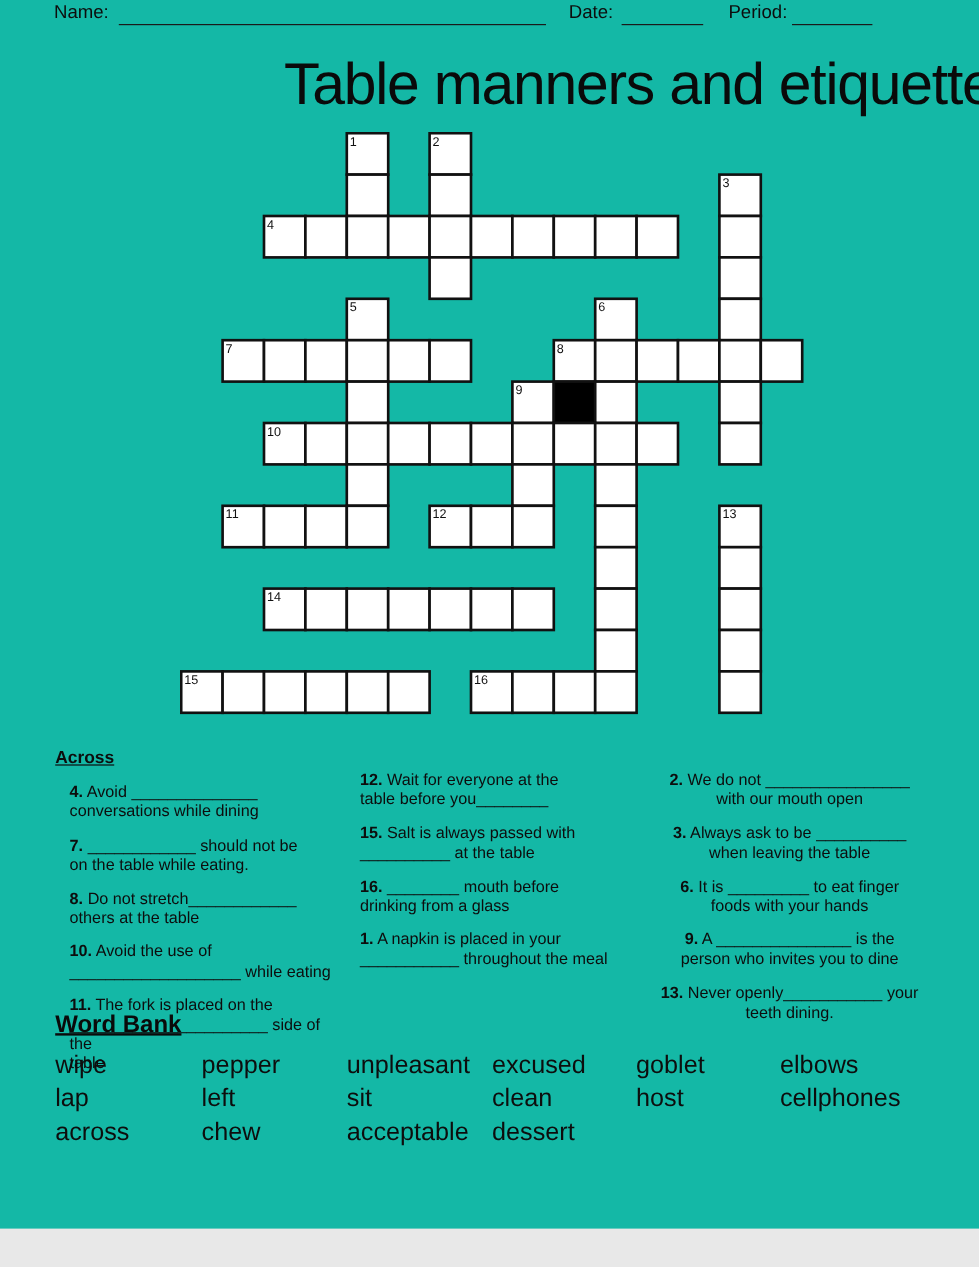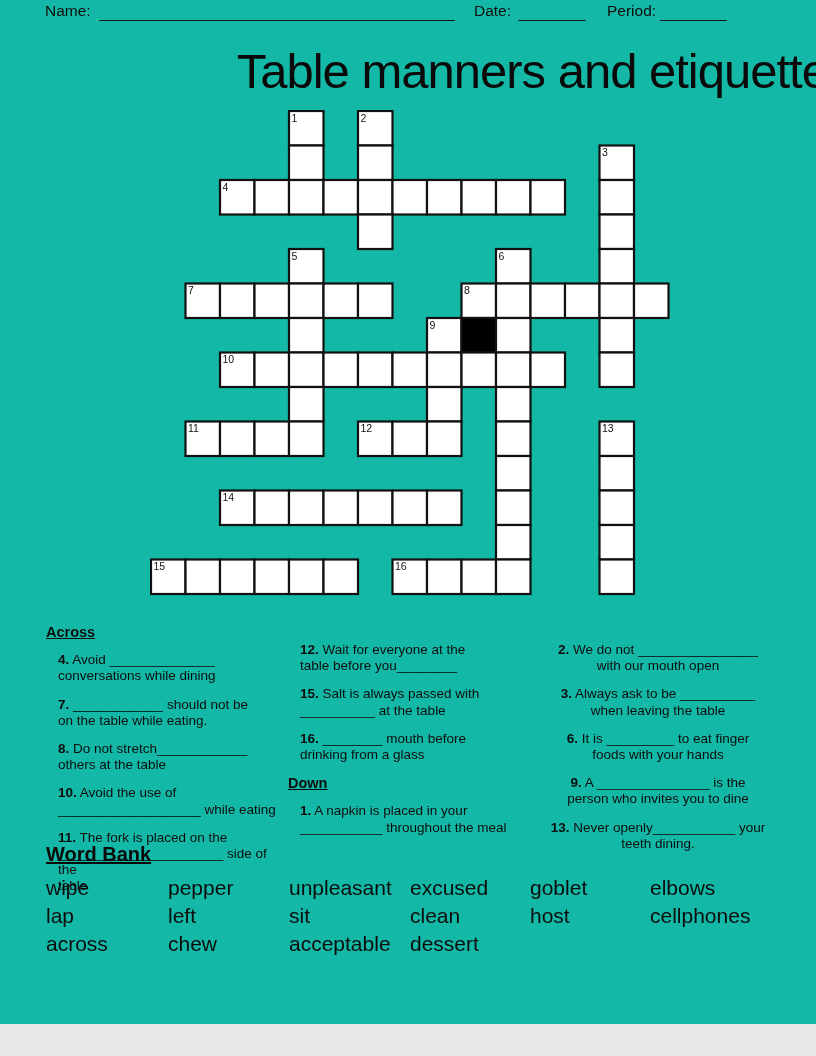--- a/index.html
+++ b/index.html
@@ -172,21 +172,20 @@
 ______________________ side of the
 table</span></div>
     </div>
   <div class="clues-col col2">
       <div class="clue" data-clue="12."><span class="num">12.</span> <span class="txt">Wait for everyone at the
 table before you________</span></div>
       <div class="clue" data-clue="15."><span class="num">15.</span> <span class="txt">Salt is always passed with
 __________ at the table</span></div>
       <div class="clue" data-clue="16."><span class="num">16.</span> <span class="txt">________ mouth before
 drinking from a glass</span></div>
-      <div class="clue-heading">Down</div>
       <div class="clue" data-clue="1."><span class="num">1.</span> <span class="txt">A napkin is placed in your
 ___________ throughout the meal</span></div>
     </div>
   <div class="clues-col col3">
       <div class="clue" data-clue="2."><span class="num">2.</span> <span class="txt">We do not ________________
 with our mouth open</span></div>
       <div class="clue" data-clue="3."><span class="num">3.</span> <span class="txt">Always ask to be __________
 when leaving the table</span></div>
       <div class="clue" data-clue="6."><span class="num">6.</span> <span class="txt">It is _________ to eat finger
 foods with your hands</span></div>

